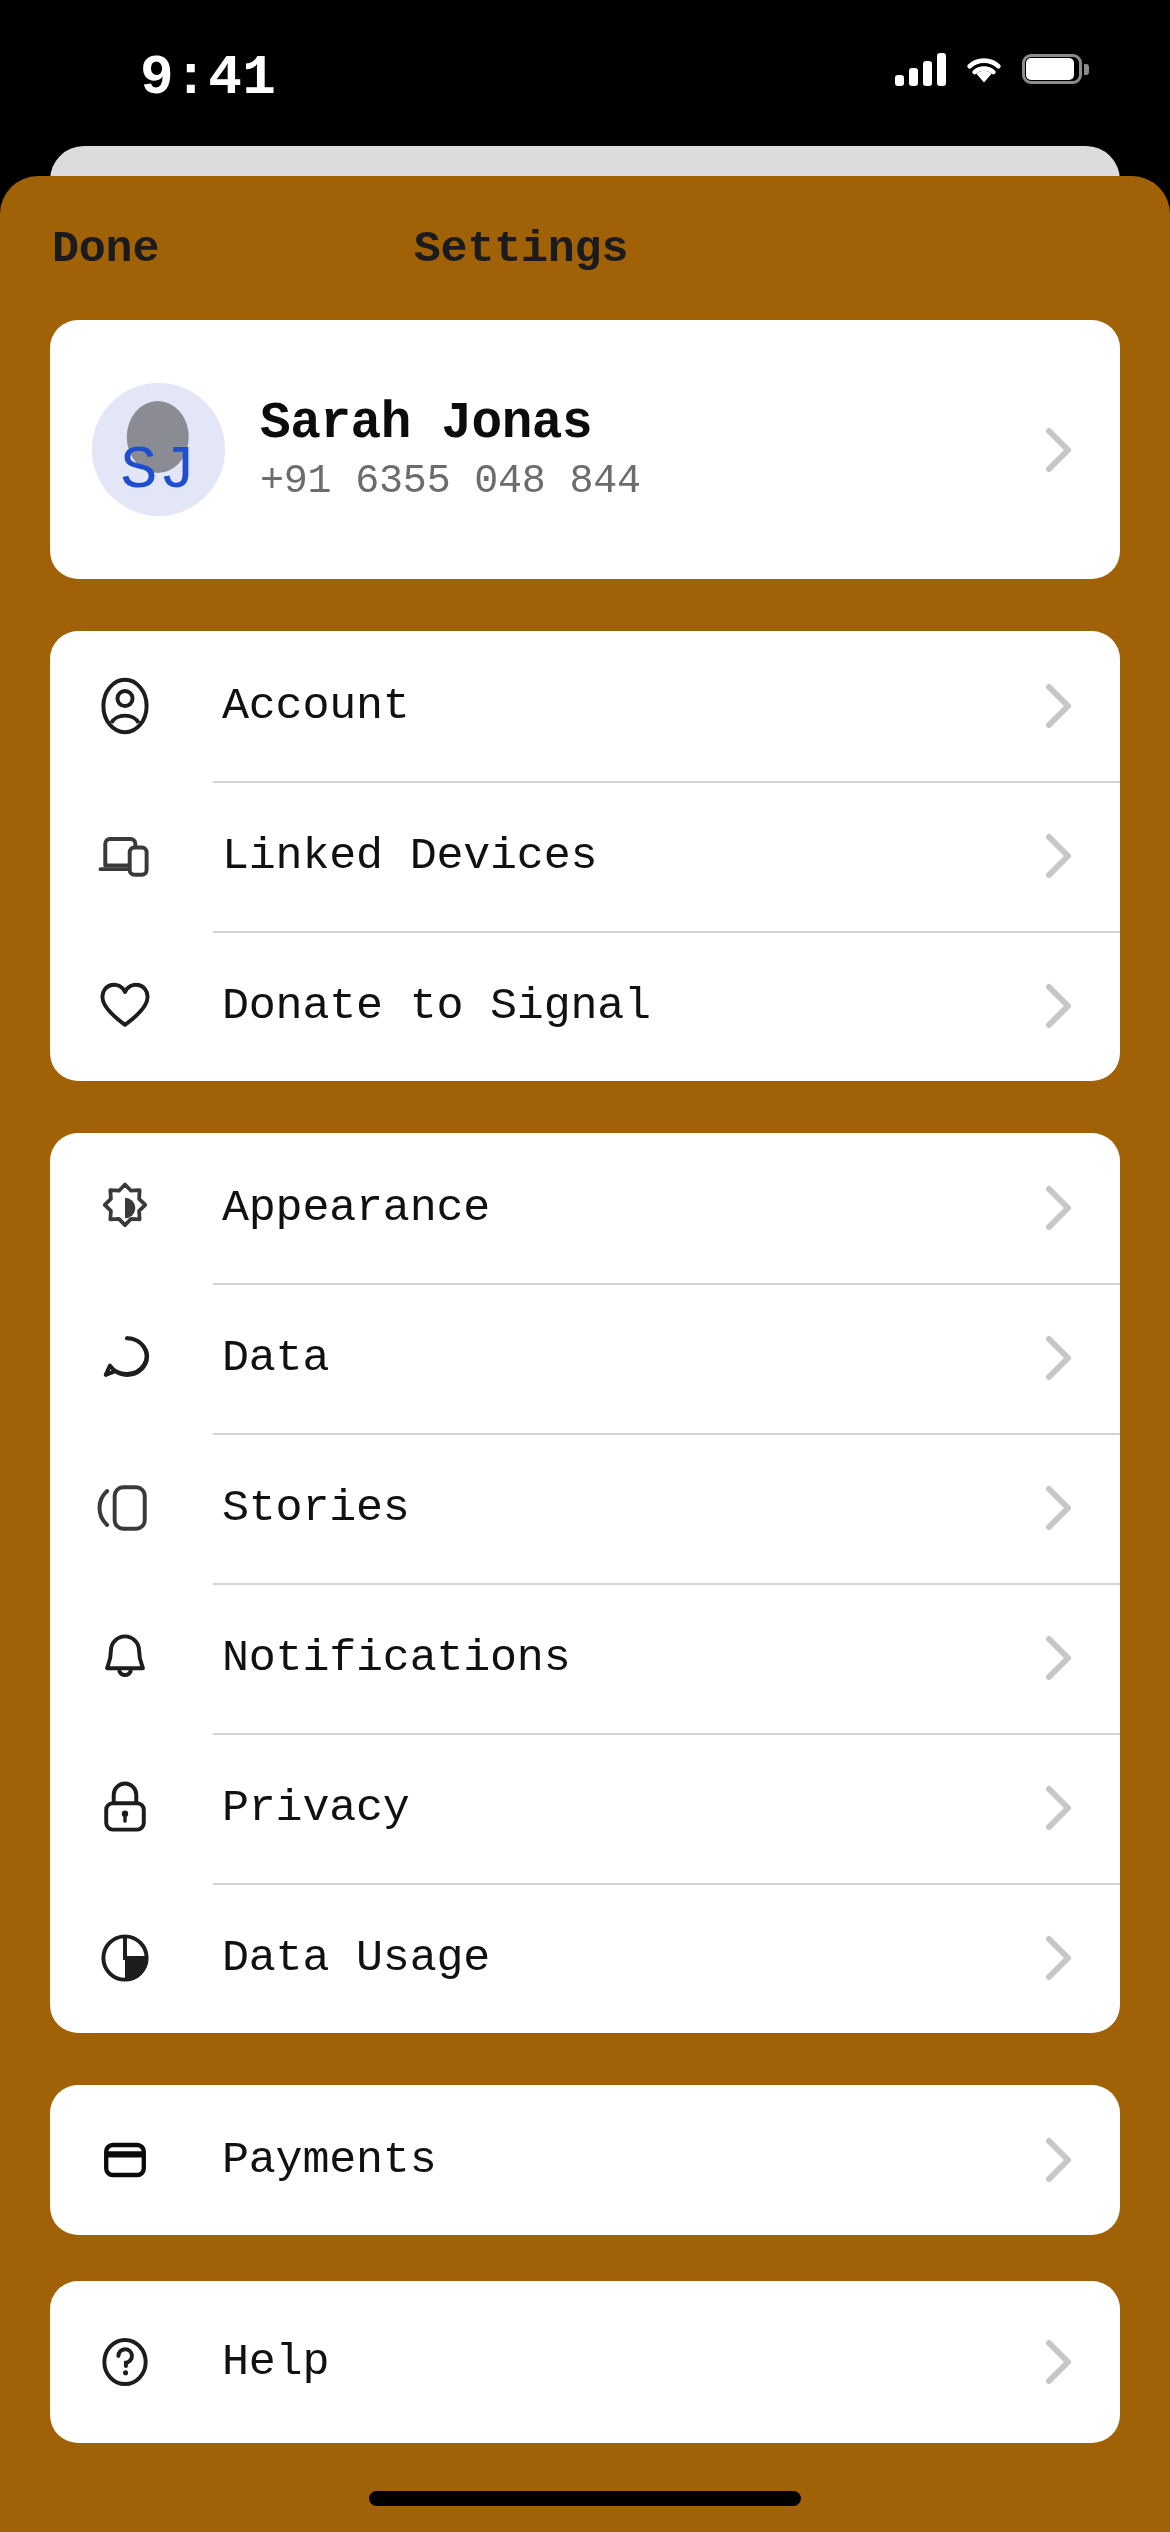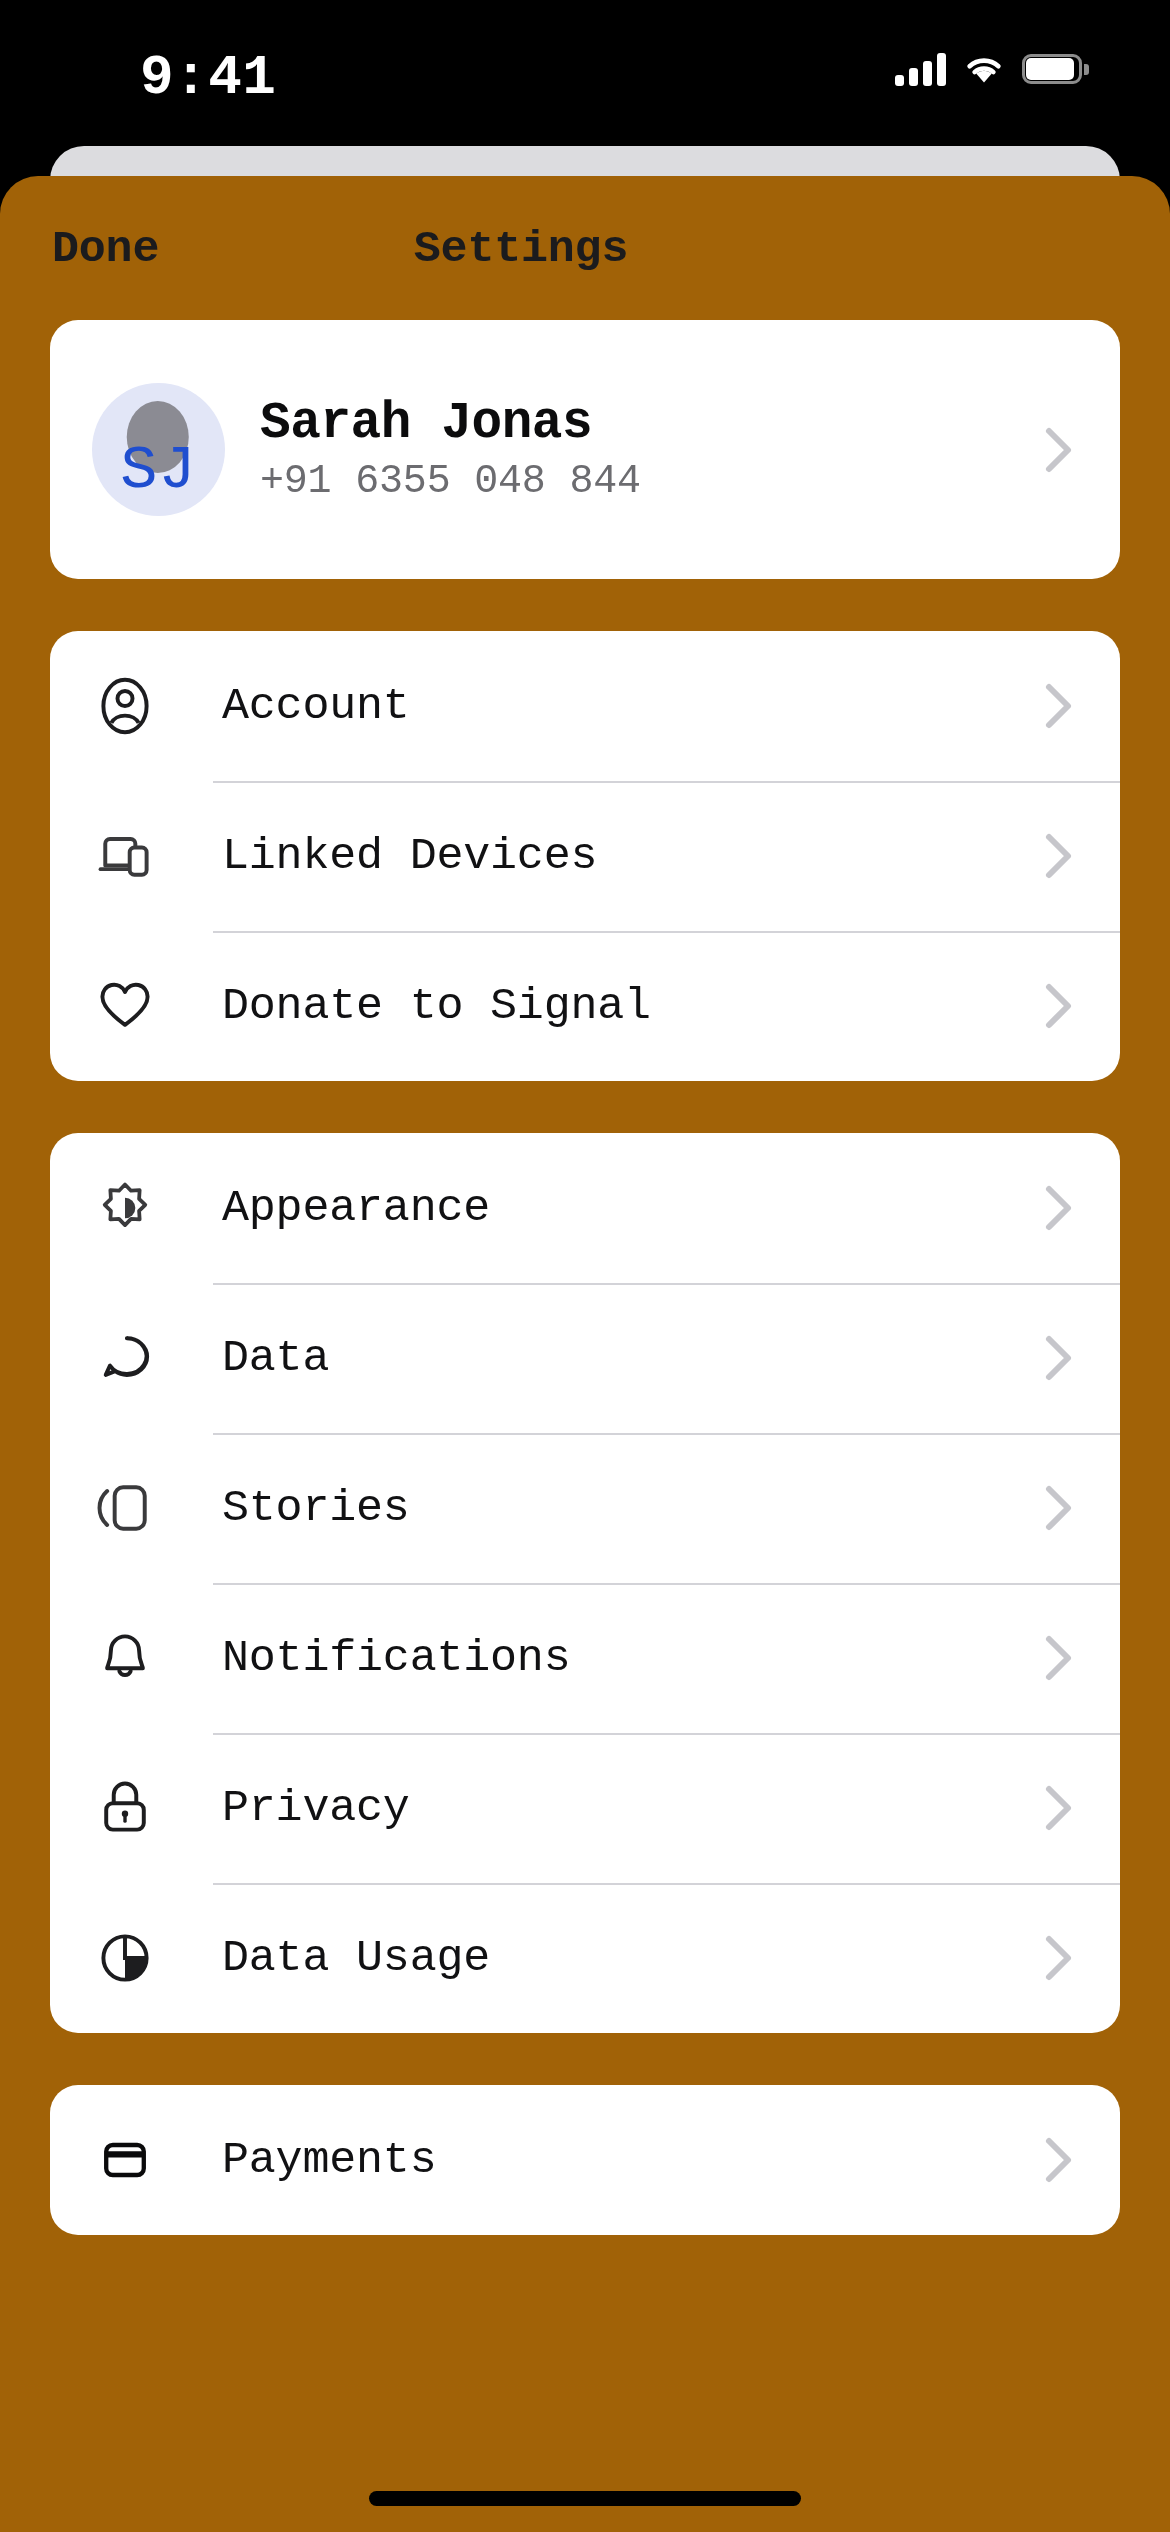--- a/index.html
+++ b/index.html
@@ -348,18 +348,35 @@
         <span class="chev">
           <svg viewBox="0 0 34 50" width="34" height="50">
               <path d="M7 6 L26 25 L7 44" stroke="#c6c6cb" stroke-width="6" fill="none" stroke-linecap="round" stroke-linejoin="round"></path>
             </svg>
         </span>
       </div>
     </div>
 
     <div class="gap-sm"></div>
 
+    <div class="card">
+      <div class="row tall">
+        <span class="ico">
+          <svg viewBox="0 0 66 66" width="62" height="62">
+            <ellipse cx="33" cy="33" rx="22" ry="23.5" stroke="#1d1d1f" stroke-width="4.2" fill="none"></ellipse>
+            <path d="M26 26.5 a7.2 7.2 0 1 1 8 7.2 v3.6" stroke="#1d1d1f" stroke-width="4.2" fill="none" stroke-linecap="round"></path>
+            <circle cx="33.6" cy="44.5" r="2.7" fill="#1d1d1f"></circle>
+          </svg>
+        </span>
+        <span class="label">Help</span>
+        <span class="chev">
+          <svg viewBox="0 0 34 50" width="34" height="50">
+              <path d="M7 6 L26 25 L7 44" stroke="#c6c6cb" stroke-width="6" fill="none" stroke-linecap="round" stroke-linejoin="round"></path>
+            </svg>
+        </span>
+      </div>
+    </div>
 
   </div>
 
   <div class="home-indicator"></div>
 
 </div>
 
 </body></html>

